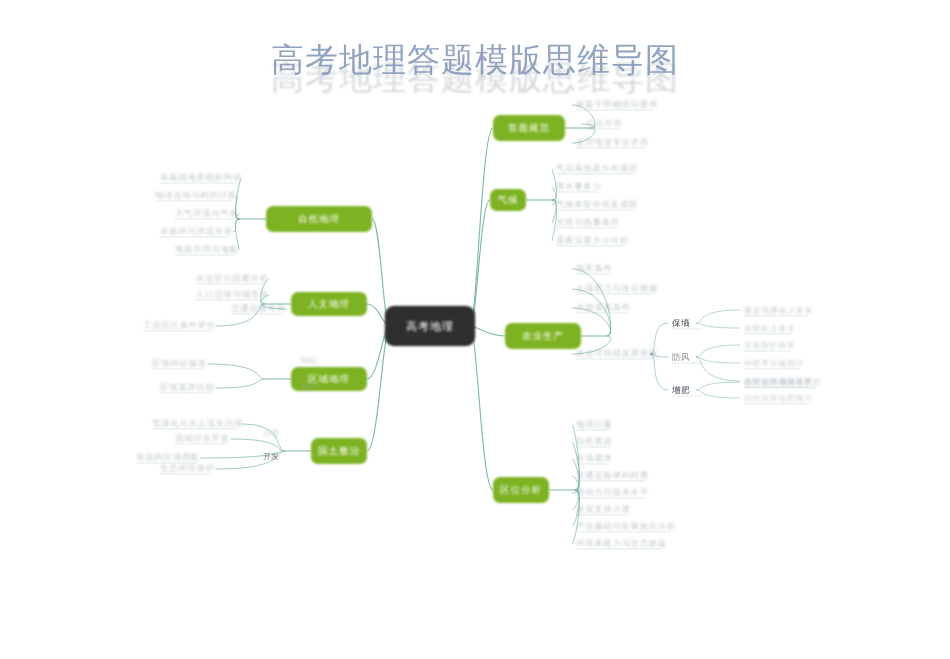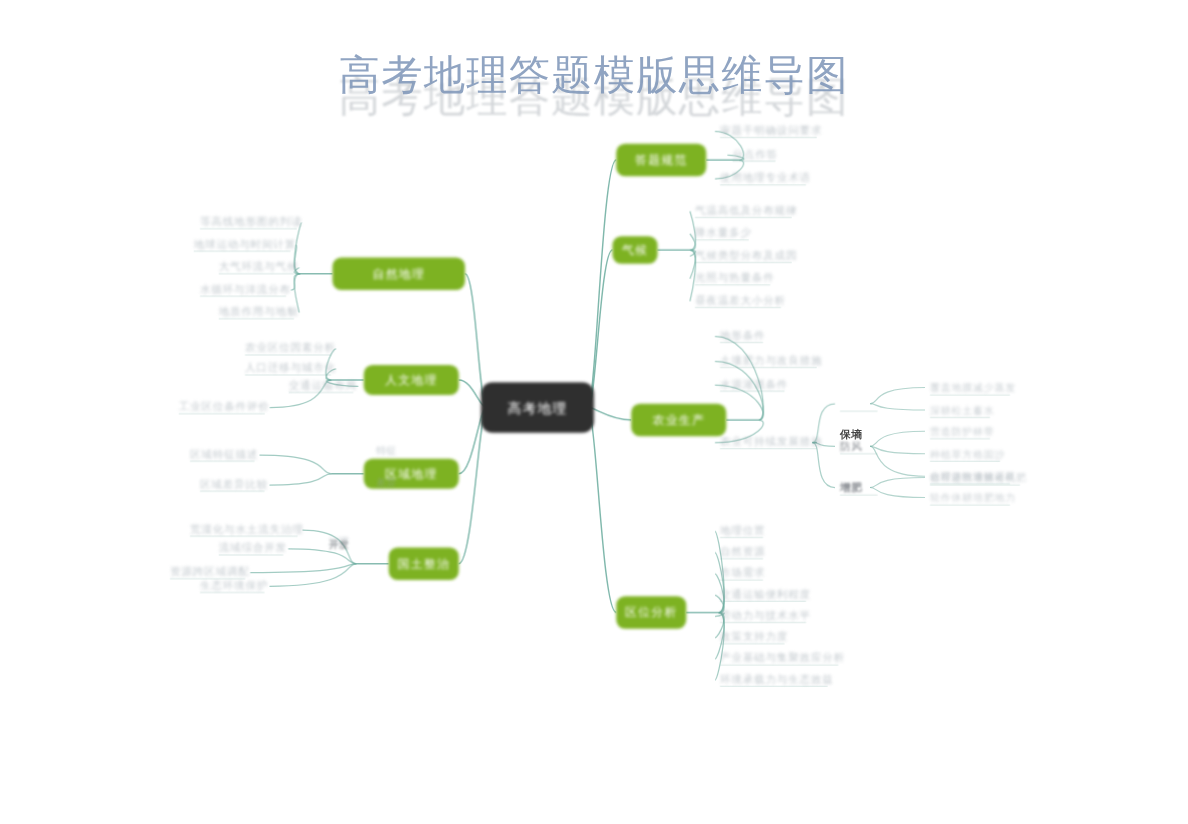--- a/index.html
+++ b/index.html
@@ -58,21 +58,21 @@
     position:absolute;
     color:#8e9aa3;
     font-size:8.5px;
     white-space:nowrap;
     letter-spacing:.6px;
     filter:blur(1.15px);
     opacity:.55;
     line-height:11px;
   }
   .leaf.l3{font-size:8px;opacity:.48;}
-  .leaf.sharp{filter:blur(.35px);opacity:.95;color:#3a3a3a;font-weight:bold;margin-top:24px;}
+  .leaf.sharp{filter:blur(.35px);opacity:.95;color:#3a3a3a;font-weight:normal;}
   .leaf.semi{filter:blur(.7px);opacity:.75;color:#5c6169;}
   .edgelabel{
     position:absolute;color:#93a0a8;font-size:8px;
     filter:blur(1.1px);opacity:.55;white-space:nowrap;
   }
   .edgelabel.semi{filter:blur(.75px);opacity:.8;color:#55595f;}
 </style>
 </head>
 <body>
 
@@ -226,21 +226,21 @@
       <div class="edgelabel" style="left: 301px; top: 355px;">特征</div>
       <div class="edgelabel" style="left: 301px; top: 381px;">差异</div>
       <div class="node node-branch" style="left: 311px; top: 438px; width: 56px; height: 26px;">
         <span>国土整治</span>
       </div>
       <div class="leaf " style="left: 152px; top: 418px;">荒漠化与水土流失治理</div>
       <div class="leaf " style="left: 175px; top: 433px;">流域综合开发</div>
       <div class="leaf " style="left: 136px; top: 452px;">资源跨区域调配</div>
       <div class="leaf " style="left: 160px; top: 463px;">生态环境保护</div>
       <div class="edgelabel" style="left: 263px; top: 428px;">治理</div>
-      <div class="edgelabel semi" style="left: 263px; top: 430px; font-family: Liberation Mono, monospace;">开发</div>
+      <div class="edgelabel semi" style="left: 263px; top: 451px; font-family: Liberation Mono, monospace;">开发</div>
       <div class="node node-branch" style="left: 493px; top: 115px; width: 72px; height: 26px;">
         <span>答题规范</span>
       </div>
       <div class="leaf " style="left: 576px; top: 99px;">审题干明确设问要求</div>
       <div class="leaf " style="left: 586px; top: 118px;">分点作答</div>
       <div class="leaf " style="left: 576px; top: 137px;">使用地理专业术语</div>
       <div class="node node-branch" style="left: 490px; top: 189px; width: 36px; height: 22px;">
         <span>气候</span>
       </div>
       <div class="leaf " style="left: 556px; top: 163px;">气温高低及分布规律</div>

